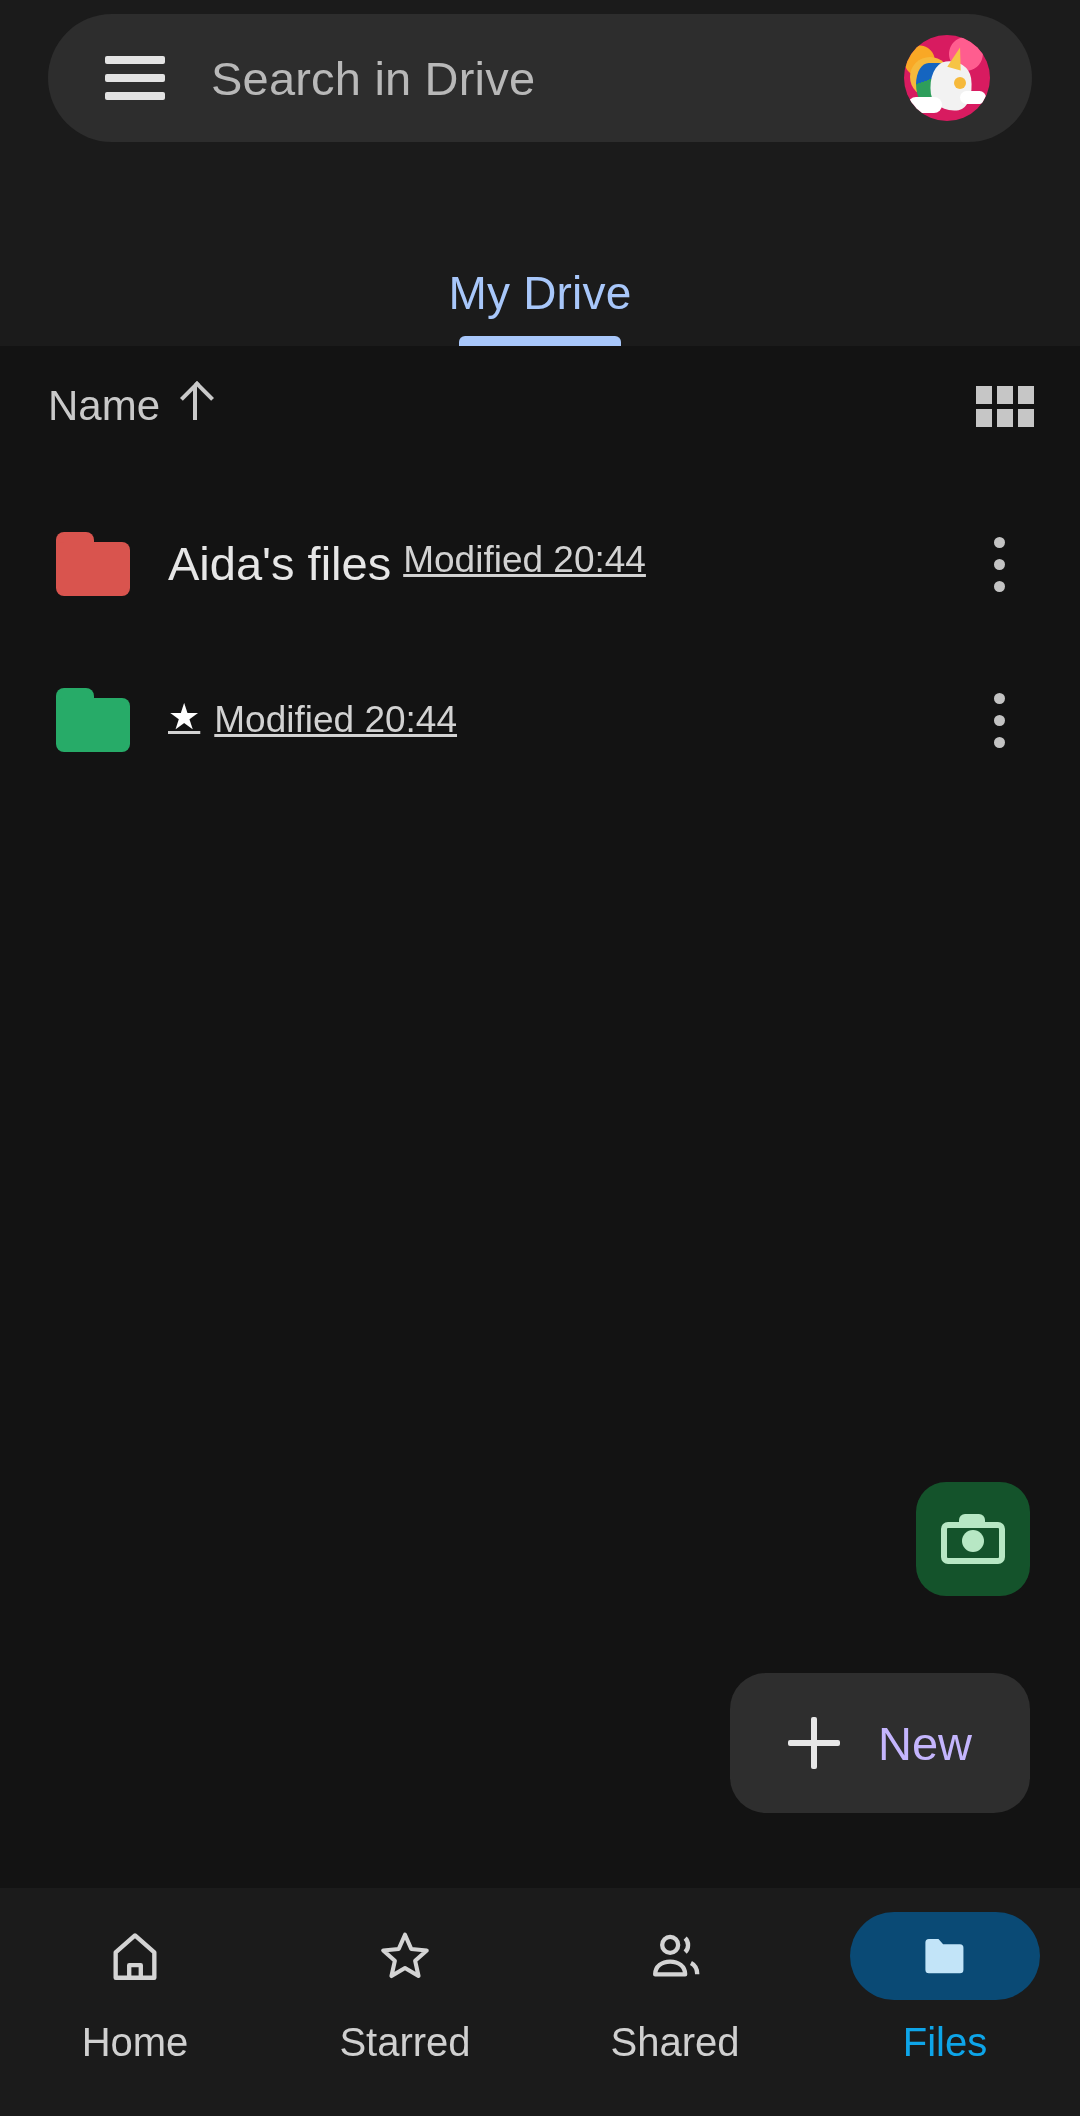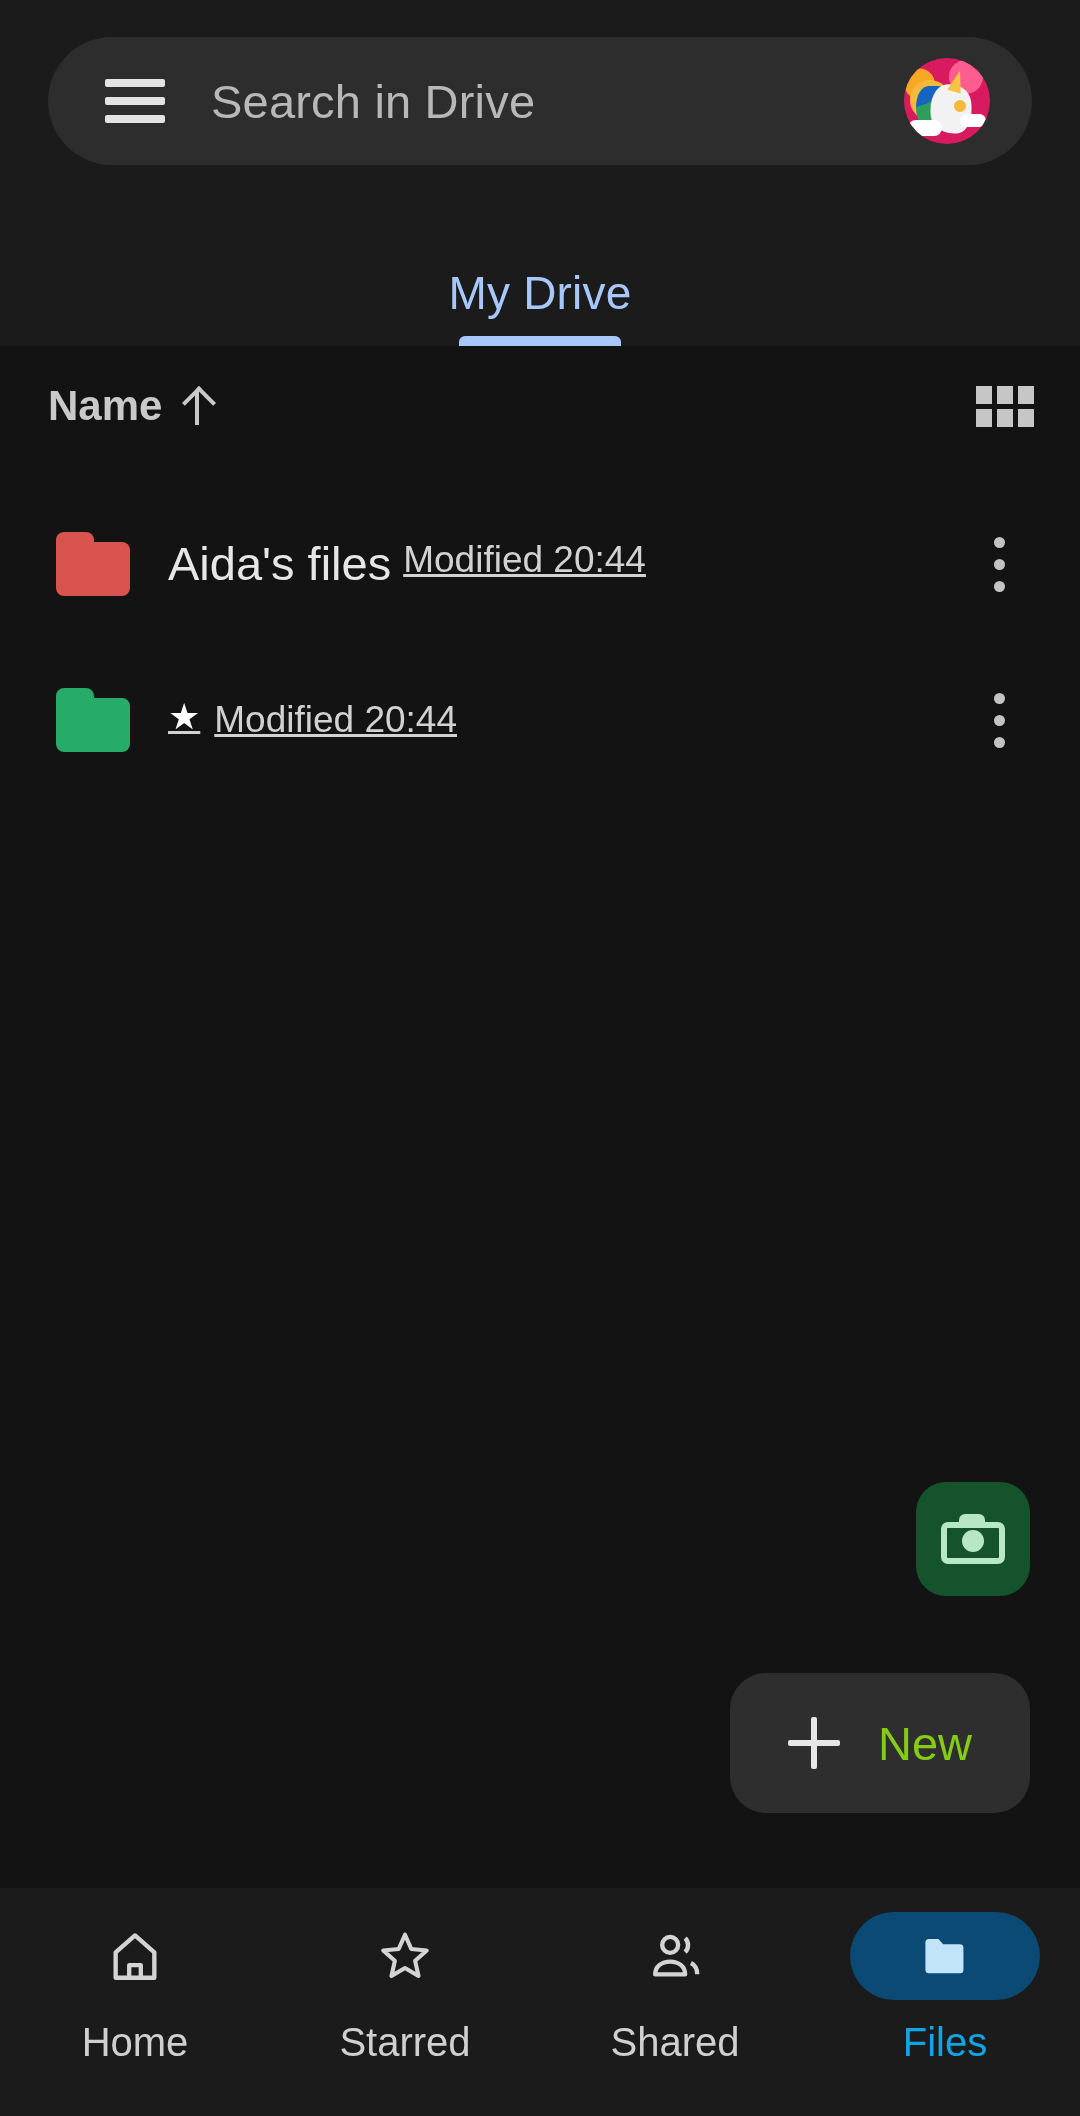--- a/index.html
+++ b/index.html
@@ -10,21 +10,21 @@
     overflow:hidden;
   }
   .phone { position:relative; width:1080px; height:2116px; background:#131313; }
 
   
   .topbar {
     position:absolute; top:0; left:0; width:1080px; height:346px;
     background:#1b1b1b;
   }
   .searchbar {
-    position:absolute; left:48px; top:37px; width:984px; height:128px;
+    position:absolute; left:48px; top:14px; width:984px; height:128px;
     background:#2d2d2d; border-radius:64px;
     display:flex; align-items:center;
   }
   .hamburger {
     width:60px; height:44px; margin-left:57px;
     display:flex; flex-direction:column; justify-content:space-between;
     cursor:pointer;
   }
   .hamburger i { display:block; width:60px; height:8px; background:#e3e3e3; border-radius:2px; }
   .search-placeholder {
@@ -74,21 +74,21 @@
     position:absolute; bottom:0; width:162px; height:10px;
     background:#a8c7fa; border-radius:6px 6px 0 0;
   }
 
   
   .sortrow {
     position:absolute; top:346px; left:0; width:1080px; height:120px;
     display:flex; align-items:center; justify-content:space-between;
     padding:0 46px 0 48px;
   }
-  .sort-ctl { display:flex; align-items:center; gap:20px; cursor:pointer;font-weight:bold; }
+  .sort-ctl { display:flex; gap:20px; cursor:pointer; }
   .sort-label { font-size:42px; color:#c9c9c9; }
   .arrow-up { width:30px; height:38px; position:relative; }
   .arrow-up::before {
     content:""; position:absolute; left:13px; top:4px; width:4px; height:34px; background:#c9c9c9;
   }
   .arrow-up::after {
     content:""; position:absolute; left:5px; top:4px; width:20px; height:20px;
     border-left:4px solid #c9c9c9; border-top:4px solid #c9c9c9;
     transform:rotate(45deg);
   }
@@ -141,21 +141,21 @@
     position:absolute; left:730px; top:1673px; width:300px; height:140px;
     background:#2e2e2e; border-radius:36px;
     display:flex; align-items:center; justify-content:center; gap:38px; cursor:pointer;
   }
   .plus { position:relative; width:52px; height:52px; }
   .plus::before, .plus::after {
     content:""; position:absolute; background:#e7e7e7; border-radius:2px;
   }
   .plus::before { left:23px; top:0; width:6px; height:52px; }
   .plus::after  { top:23px; left:0; height:6px; width:52px; }
-  .fab-new-label { font-size:47px; color:#84cc16; }
+  .fab-new-label { font-size:47px; color:#c4b5fd; }
 
   
   .bottomnav {
     position:absolute; left:0; bottom:0; width:1080px; height:228px;
     background:#1b1b1b; display:flex;
   }
   .nav-item {
     flex:1; display:flex; flex-direction:column; align-items:center;
     justify-content:flex-start; padding-top:24px; cursor:pointer;
   }

